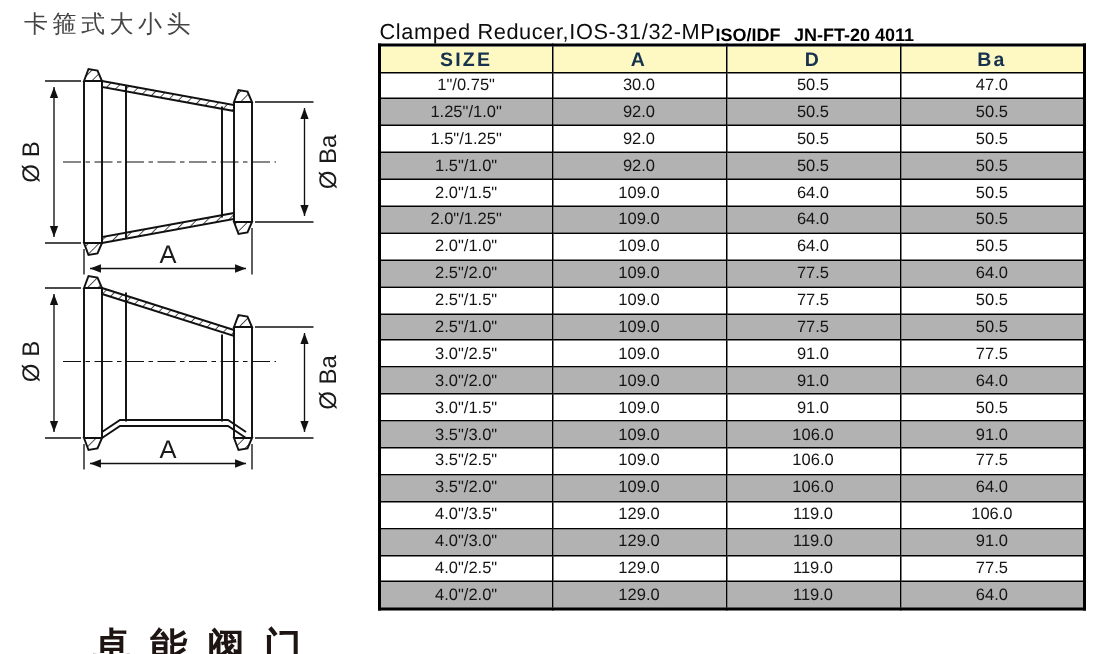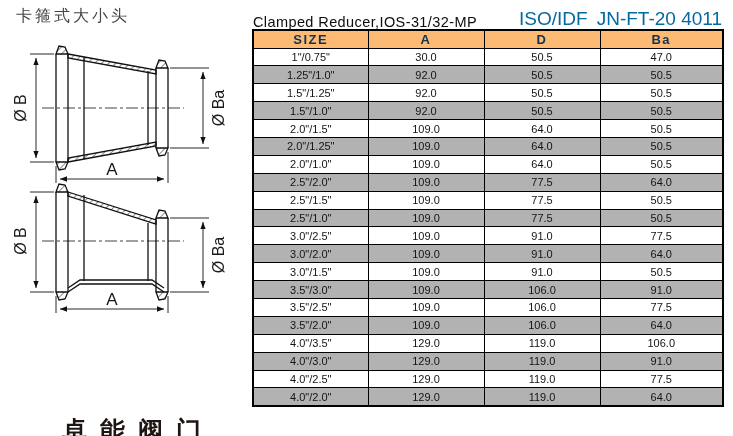--- a/index.html
+++ b/index.html
@@ -36,52 +36,52 @@
     letter-spacing: 13px;
     color: #1e1512;
     white-space: nowrap;
   }
   
   .head-row {
     position: absolute;
     left: 253px; top: 8px;
     width: 469px; height: 22px;
     display: flex;
-    justify-content: space-between;
+    justify-content: flex-start;
     align-items: flex-end;
   }
   .product-title {
     font-size: 14.5px;
     letter-spacing: 0.4px;
     color: #0d0d0d;
   }
   .standard {
-    font-size: 19px;
-    font-weight: normal;
-    color: #0369a1;
+    font-size: 12px;
+    font-weight: bold;
+    color: #000000;
     white-space: nowrap;
   }
   .standard .org { margin-right: 9px; }
   table.dims {
     position: absolute;
     left: 252px; top: 29px;
     width: 470px;
     border-collapse: collapse;
     table-layout: fixed;
     border: 2px solid #000;
   }
   table.dims th, table.dims td {
     border: 1px solid #000;
     text-align: center;
     vertical-align: middle;
     overflow: hidden;
     white-space: nowrap;
   }
   table.dims th {
-    background: #fdba74;
+    background: #fef9c3;
     color: #16324e;
     font-size: 13px;
     font-weight: bold;
     letter-spacing: 1.5px;
     height: 18px;
   }
   table.dims td {
     font-size: 11px;
     color: #141414;
     height: 17.9px;

